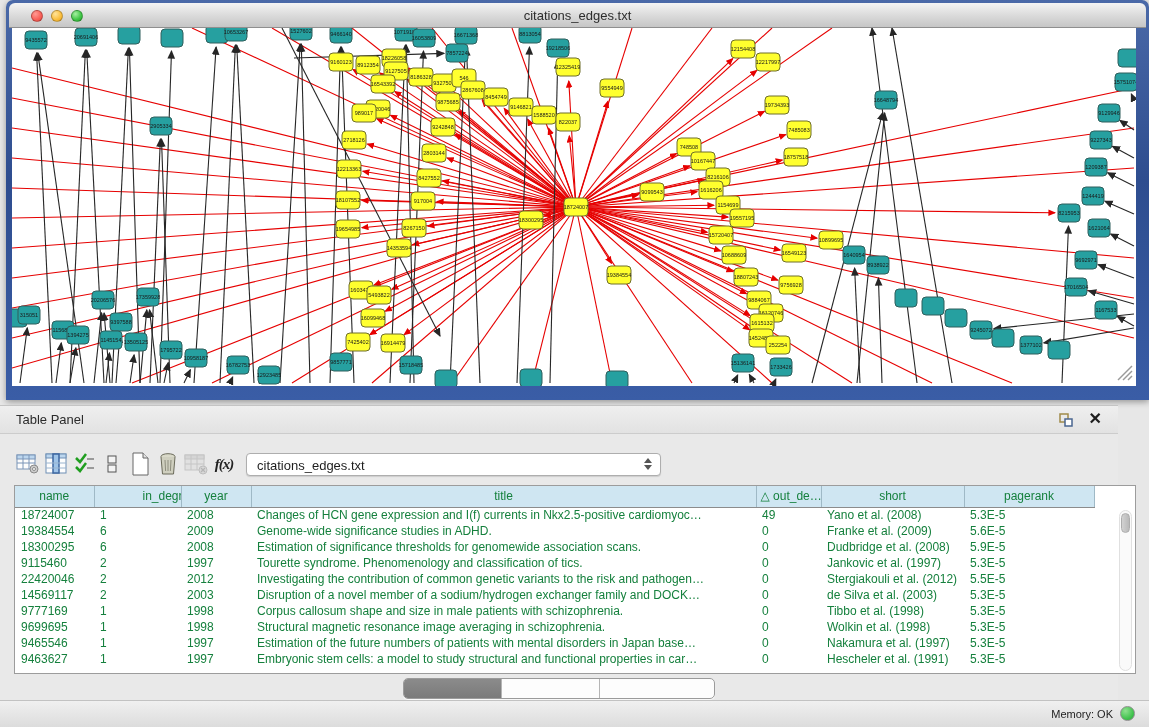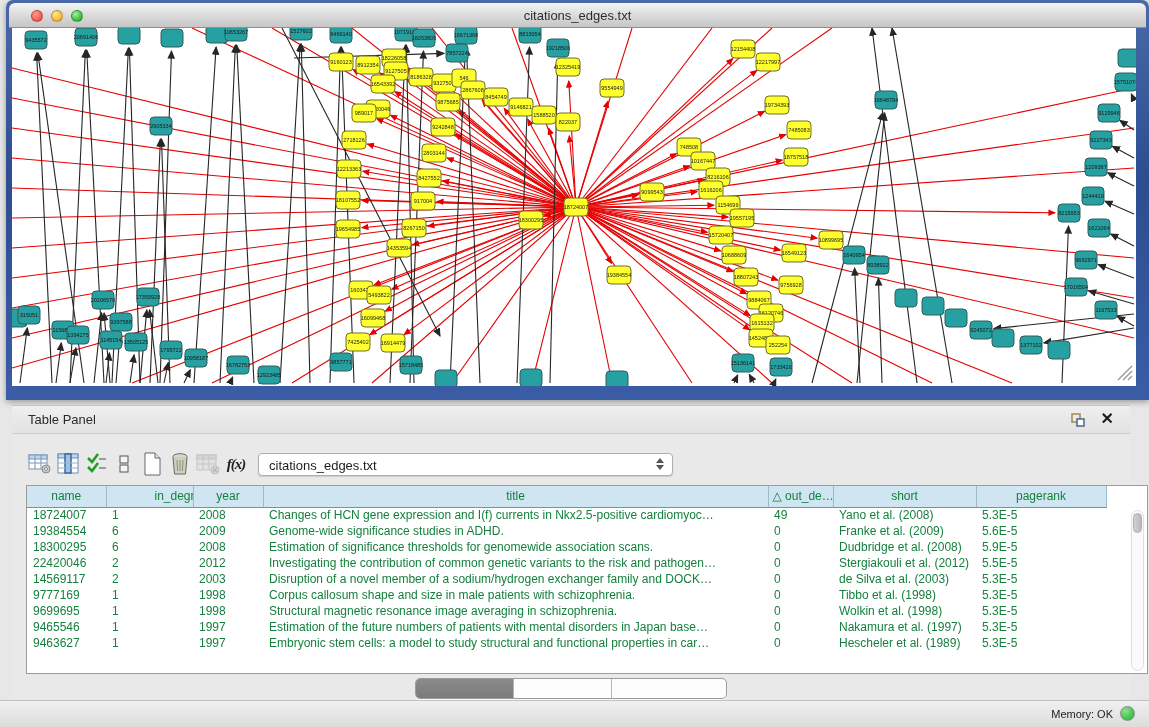--- a/index.html
+++ b/index.html
@@ -15,21 +15,21 @@
     border-radius:6px 6px 0 0; border-bottom:1px solid #8f8f8f; }
   .traffic { position:absolute; top:7px; width:12px; height:12px; border-radius:50%; border:1px solid rgba(0,0,0,.25); }
   .t-red   { left:22px; background:radial-gradient(circle at 35% 30%,#ff9a93,#f95f57 60%,#d94840); }
   .t-yel   { left:42px; background:radial-gradient(circle at 35% 30%,#ffe39a,#fbbe3c 60%,#df9f22); }
   .t-grn   { left:62px; background:radial-gradient(circle at 35% 30%,#a4efa0,#3ec544 60%,#2ba032); }
   .title-text { position:absolute; top:5px; left:0; right:0; text-align:center; font-size:13px; color:#2d2d2d; }
   .net-canvas { position:absolute; left:6px; top:28px; width:1124px; height:358px; background:#ffffff; overflow:hidden; }
   .net-canvas svg { display:block; }
 
   
-  .table-panel { position:absolute; left:12px; top:405px; width:1118px; height:295px;
+  .table-panel { position:absolute; left:0; top:405px; width:1118px; height:295px;
     background:#e9e9e9; border-top:1px solid #c4c4c4; }
   .panel-head { position:absolute; left:0; top:0; width:100%; height:28px;
     background:linear-gradient(180deg,#efefef,#e2e2e2); border-bottom:1px solid #cccccc; }
   .panel-title { position:absolute; left:16px; top:6px; font-size:13px; color:#2b2b2b; }
   .panel-float { position:absolute; right:44px; top:6px; width:16px; height:16px; cursor:pointer; }
   .panel-close { position:absolute; right:16px; top:3px; font-size:16px; font-weight:bold; color:#1d1d1d; cursor:pointer; }
 
   .toolbar { position:absolute; left:14px; top:40px; height:36px; display:flex; align-items:center; gap:0; }
   .tool-btn { width:28px; height:28px; display:flex; align-items:center; justify-content:center; border-radius:4px; cursor:pointer; }
   .fx { font-size:15px; color:#222; font-family:"Liberation Serif", serif; font-style:italic; font-weight:bold; letter-spacing:-1px; }
@@ -814,20 +814,29 @@
           <tr>
             <td>18300295</td>
             <td>6</td>
             <td>2008</td>
             <td>Estimation of significance thresholds for genomewide association scans.</td>
             <td>0</td>
             <td>Dudbridge et al. (2008)</td>
             <td>5.9E-5</td>
           </tr>
           <tr>
+            <td>9115460</td>
+            <td>2</td>
+            <td>1997</td>
+            <td>Tourette syndrome. Phenomenology and classification of tics.</td>
+            <td>0</td>
+            <td>Jankovic et al. (1997)</td>
+            <td>5.3E-5</td>
+          </tr>
+          <tr>
             <td>22420046</td>
             <td>2</td>
             <td>2012</td>
             <td>Investigating the contribution of common genetic variants to the risk and pathogen…</td>
             <td>0</td>
             <td>Stergiakouli et al. (2012)</td>
             <td>5.5E-5</td>
           </tr>
           <tr>
             <td>14569117</td>
@@ -864,21 +873,21 @@
             <td>0</td>
             <td>Nakamura et al. (1997)</td>
             <td>5.3E-5</td>
           </tr>
           <tr>
             <td>9463627</td>
             <td>1</td>
             <td>1997</td>
             <td>Embryonic stem cells: a model to study structural and functional properties in car…</td>
             <td>0</td>
-            <td>Hescheler et al. (1989)</td>
+            <td>Hescheler et al. (1991)</td>
             <td>5.3E-5</td>
           </tr>
         </tbody>
       </table>
     <div class="vscroll">
       <div class="vthumb"></div>
     </div>
   </div>
 
   <div class="tabs">

